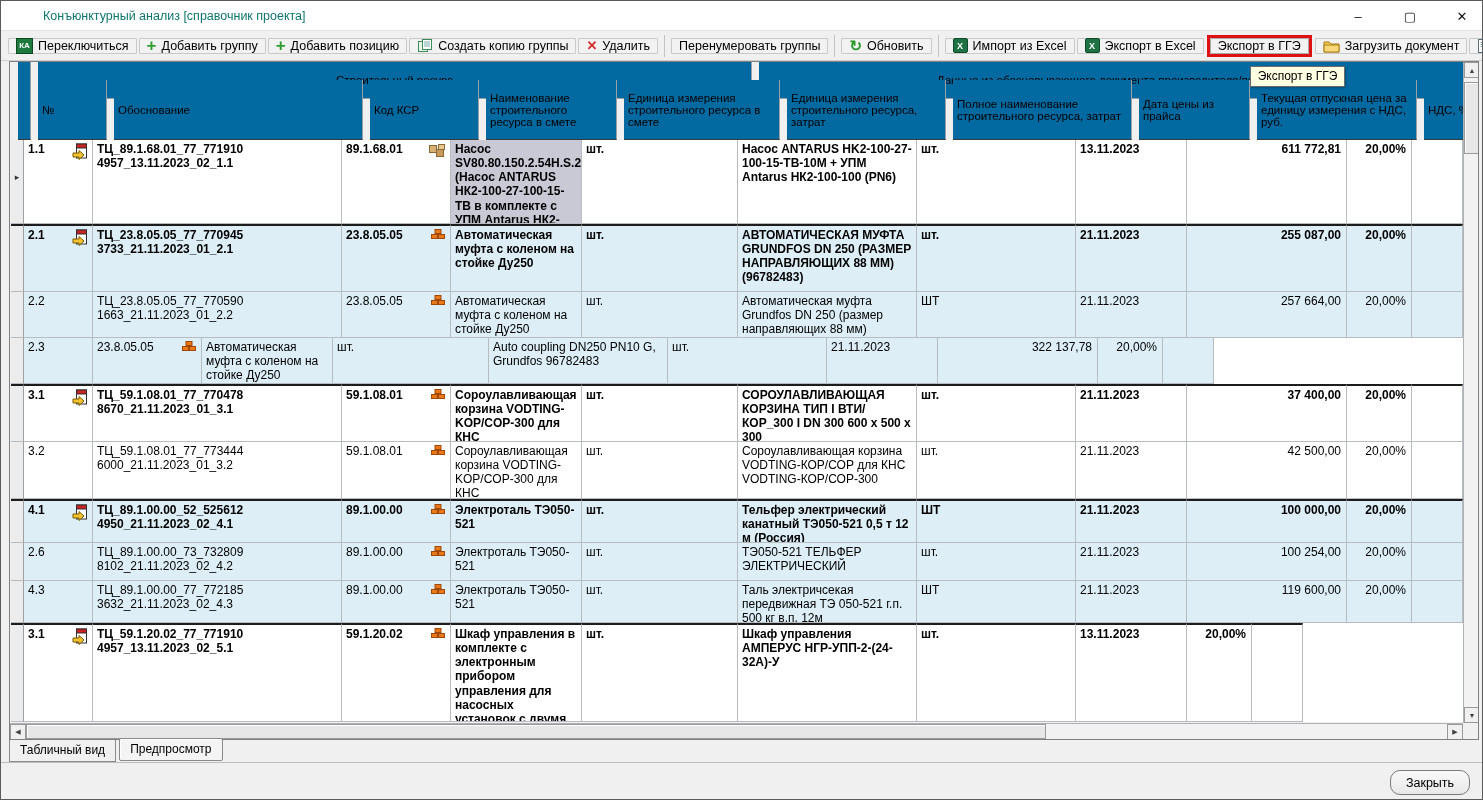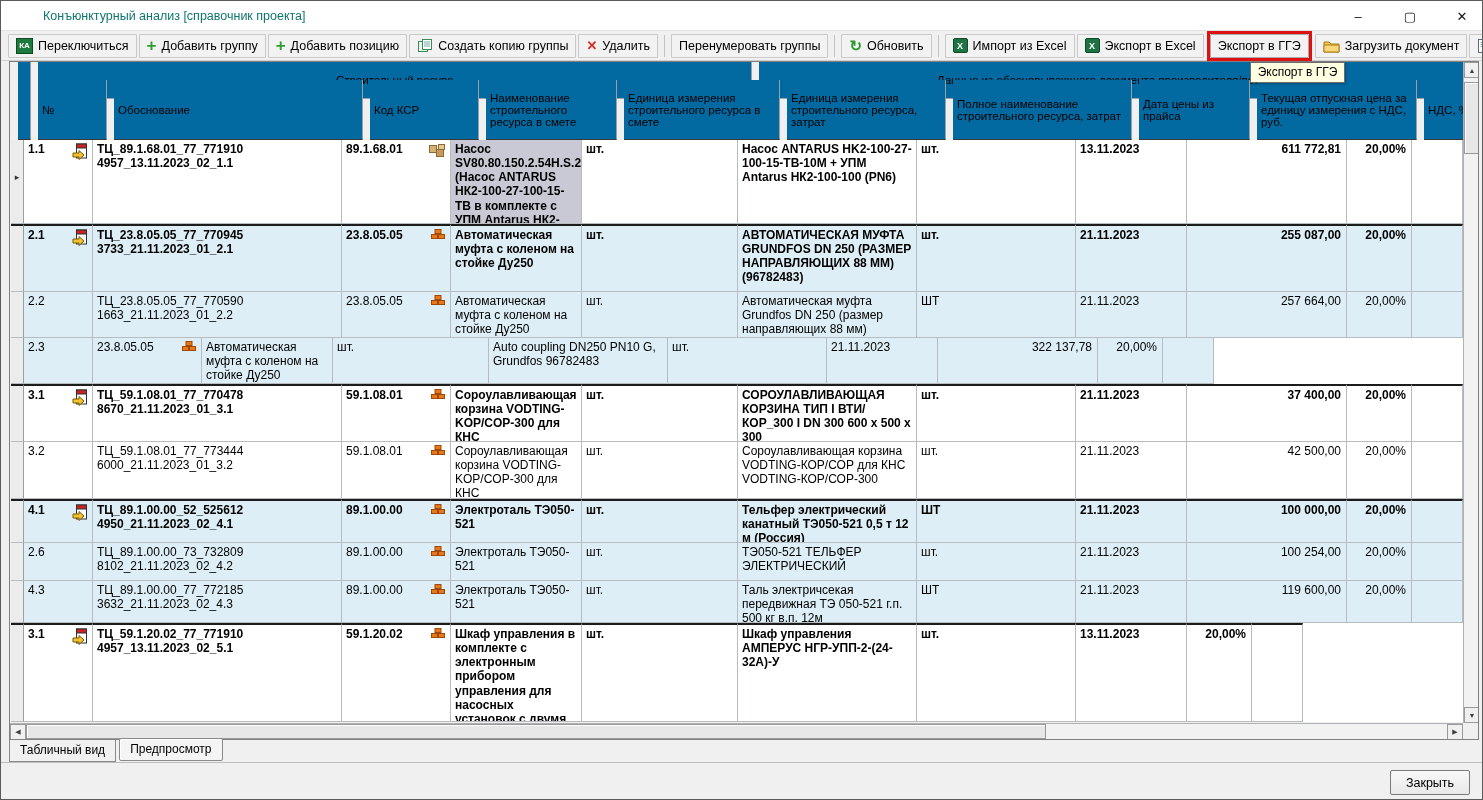--- a/index.html
+++ b/index.html
@@ -6,21 +6,21 @@
   html,body{width:1483px;height:800px;}
   body{font-family:"Liberation Sans",sans-serif;background:#ffffff;position:relative;}
   .win{position:absolute;inset:0;width:1483px;height:800px;background:#f0f0f0;border:1px solid #5a5a5a;overflow:hidden;}
   
   .titlebar{position:absolute;left:0;top:0;right:0;height:30px;background:#ffffff;border-bottom:1px solid #e3e3e3;}
   .title{position:absolute;left:42px;top:8px;font-size:12.5px;color:#0f766e;}
   .wincontrols{position:absolute;right:8px;top:0;height:30px;display:flex;align-items:center;gap:28px;}
   .wbtn{font-size:13px;color:#111;width:24px;text-align:center;cursor:default;}
   
   .toolbar{position:absolute;left:0;top:30px;right:0;height:30px;background:#f0f0f0;border-bottom:1px solid #cfcfcf;display:flex;align-items:center;padding:0 6px;white-space:nowrap;}
-  .tbtn{display:inline-flex;align-items:center;gap:5px;height:24px;padding:0 7px;margin:0 1px;font-size:12.5px;color:#000;background:#f2f2f2;border:1px solid #c9c9c9;border-radius:1px;}
+  .tbtn{display:inline-flex;align-items:center;gap:5px;height:16px;padding:0 7px;margin:0 1px;font-size:12.5px;color:#000;background:#f2f2f2;border:1px solid #c9c9c9;border-radius:1px;}
   .tsep{width:1px;height:22px;background:#c3c3c3;margin:0 5px;flex:none;}
   .hlwrap{position:relative;display:inline-flex;align-items:center;border:3px solid #dd1111;margin:0 2px;}
   .hlwrap .tbtn{margin:0;border-color:#aaa;}
   .tooltip{position:absolute;left:40px;top:28px;background:#ffffe1;border:1px solid #6a6a6a;padding:2px 7px 3px;font-size:12px;color:#000;white-space:nowrap;z-index:90;box-shadow:1px 1px 2px rgba(0,0,0,.25);}
   .tbic-ka{width:17px;height:16px;background:#1d7a3c;color:#fff;font-size:8px;font-weight:bold;display:inline-flex;align-items:center;justify-content:center;border:1px solid #0d4a22;flex:none;}
   .tbic-plus{color:#2f9e2f;font-size:17px;font-weight:bold;line-height:14px;flex:none;}
   .tbic-del{color:#d42b2b;font-size:13px;font-weight:bold;flex:none;}
   .tbic-ref{color:#2a9a2a;font-size:15px;font-weight:bold;line-height:14px;flex:none;}
   .tbic-xls{width:15px;height:15px;background:#1f7244;color:#fff;font-size:9px;font-weight:bold;display:inline-flex;align-items:center;justify-content:center;border-radius:2px;border:1px solid #0f4a2a;flex:none;}
   .tbic svg{display:block;}
@@ -51,21 +51,21 @@
   .sbtn{position:absolute;width:16px;height:16px;background:#f0f0f0;border:1px solid #9a9a9a;font-size:7px;color:#404040;display:flex;align-items:center;justify-content:center;}
   .sthumb{position:absolute;background:#e7e7e7;border:1px solid #9a9a9a;box-shadow:inset 1px 1px 0 #ffffff;}
   .scorner{position:absolute;width:16px;height:16px;background:#f0f0f0;}
   
   .tabsbar{position:absolute;left:0;top:739px;right:0;height:22px;background:#f0f0f0;display:flex;align-items:flex-start;padding-left:8px;}
   .tab{font-size:12px;color:#000;padding:3px 10px 4px;border:1px solid #8a8a8a;background:#f0f0f0;}
   .tab.active{border-top:none;border-bottom:1px solid #8a8a8a;margin-top:0;}
   .tab.raised{margin-left:3px;margin-top:-2px;background:#f4f4f4;border-radius:2px;box-shadow:inset 1px 1px 0 #fff;}
   
   .bottombar{position:absolute;left:0;top:761px;right:0;bottom:0;background:#f0f0f0;border-top:1px solid #bdbdbd;}
-  .closebtn{position:absolute;right:12px;top:7px;width:80px;height:25px;font-family:"Liberation Sans",sans-serif;font-size:12.5px;color:#000;background:linear-gradient(#f9f9f9,#e8e8e8);border:1px solid #7a7a7a;border-radius:2px;}
+  .closebtn{position:absolute;right:12px;top:7px;width:80px;height:25px;font-family:"Liberation Sans",sans-serif;font-size:12.5px;color:#000;background:linear-gradient(#f9f9f9,#e8e8e8);border:1px solid #7a7a7a;border-radius:10px;}
 </style>
 </head>
 <body>
 
 <div class="win">
   <div class="titlebar">
     <span class="title">Конъюнктурный анализ [справочник проекта]</span>
     <div class="wincontrols">
       <span class="wbtn">–</span>
       <span class="wbtn">▢</span>

